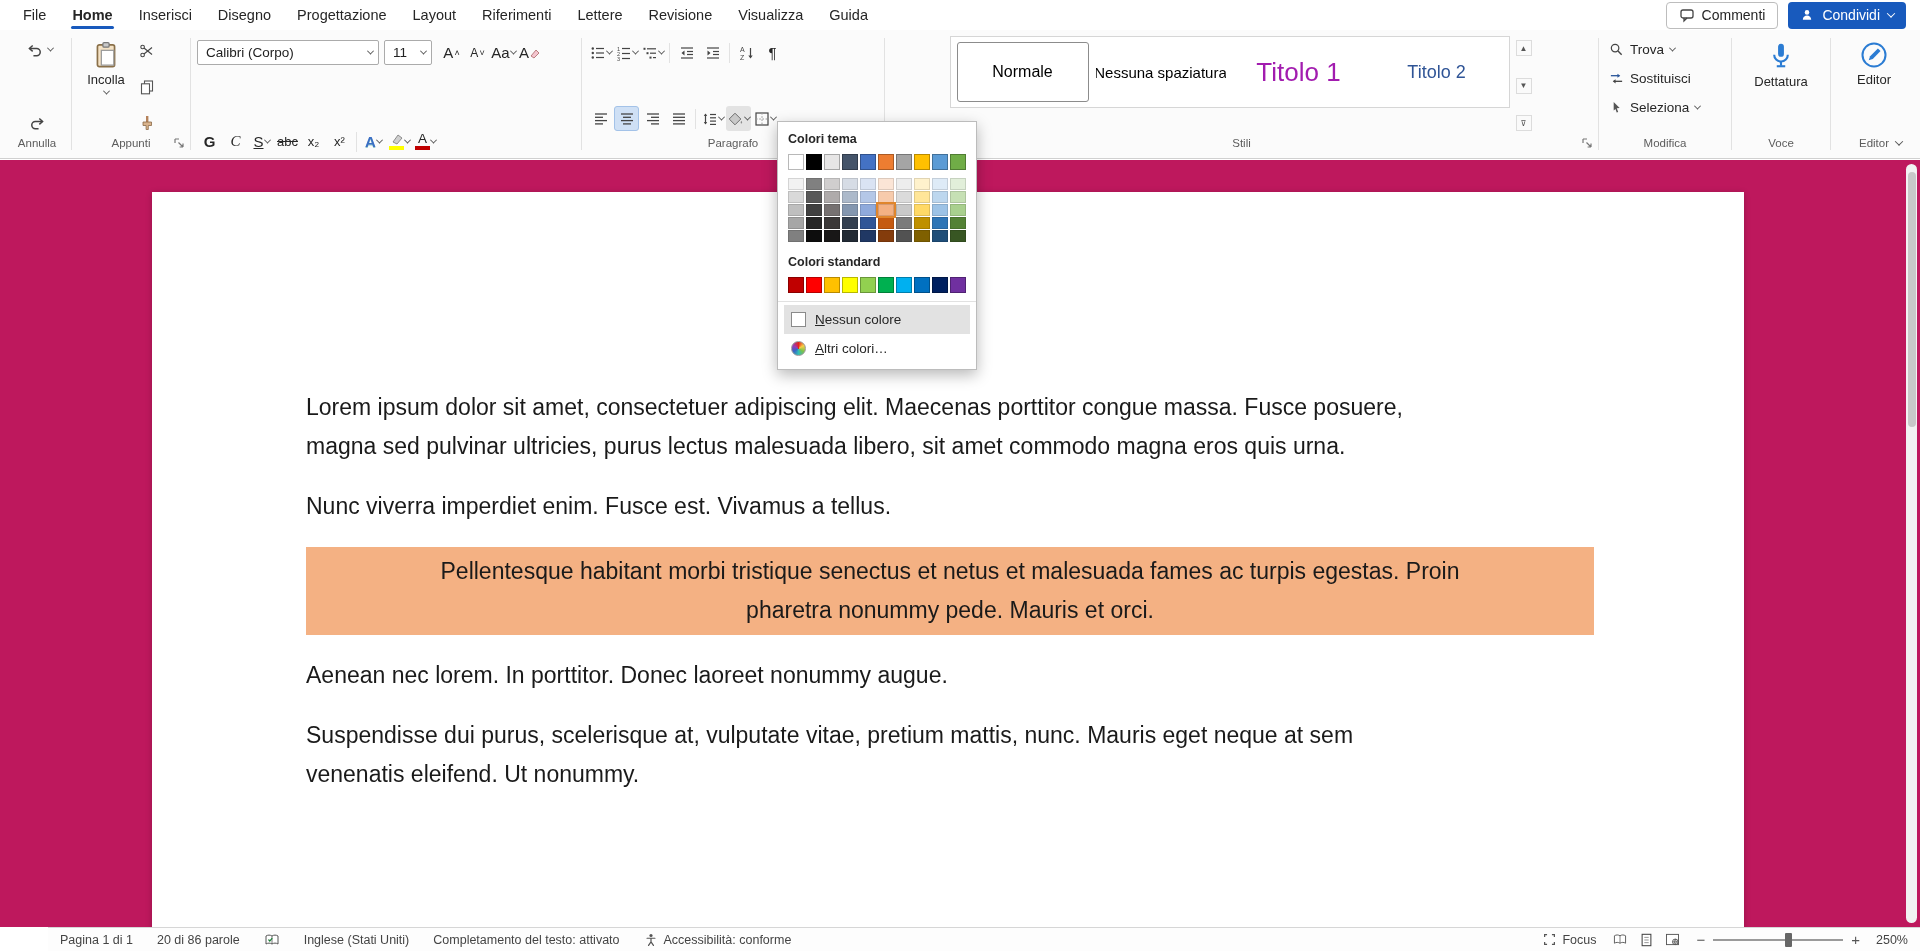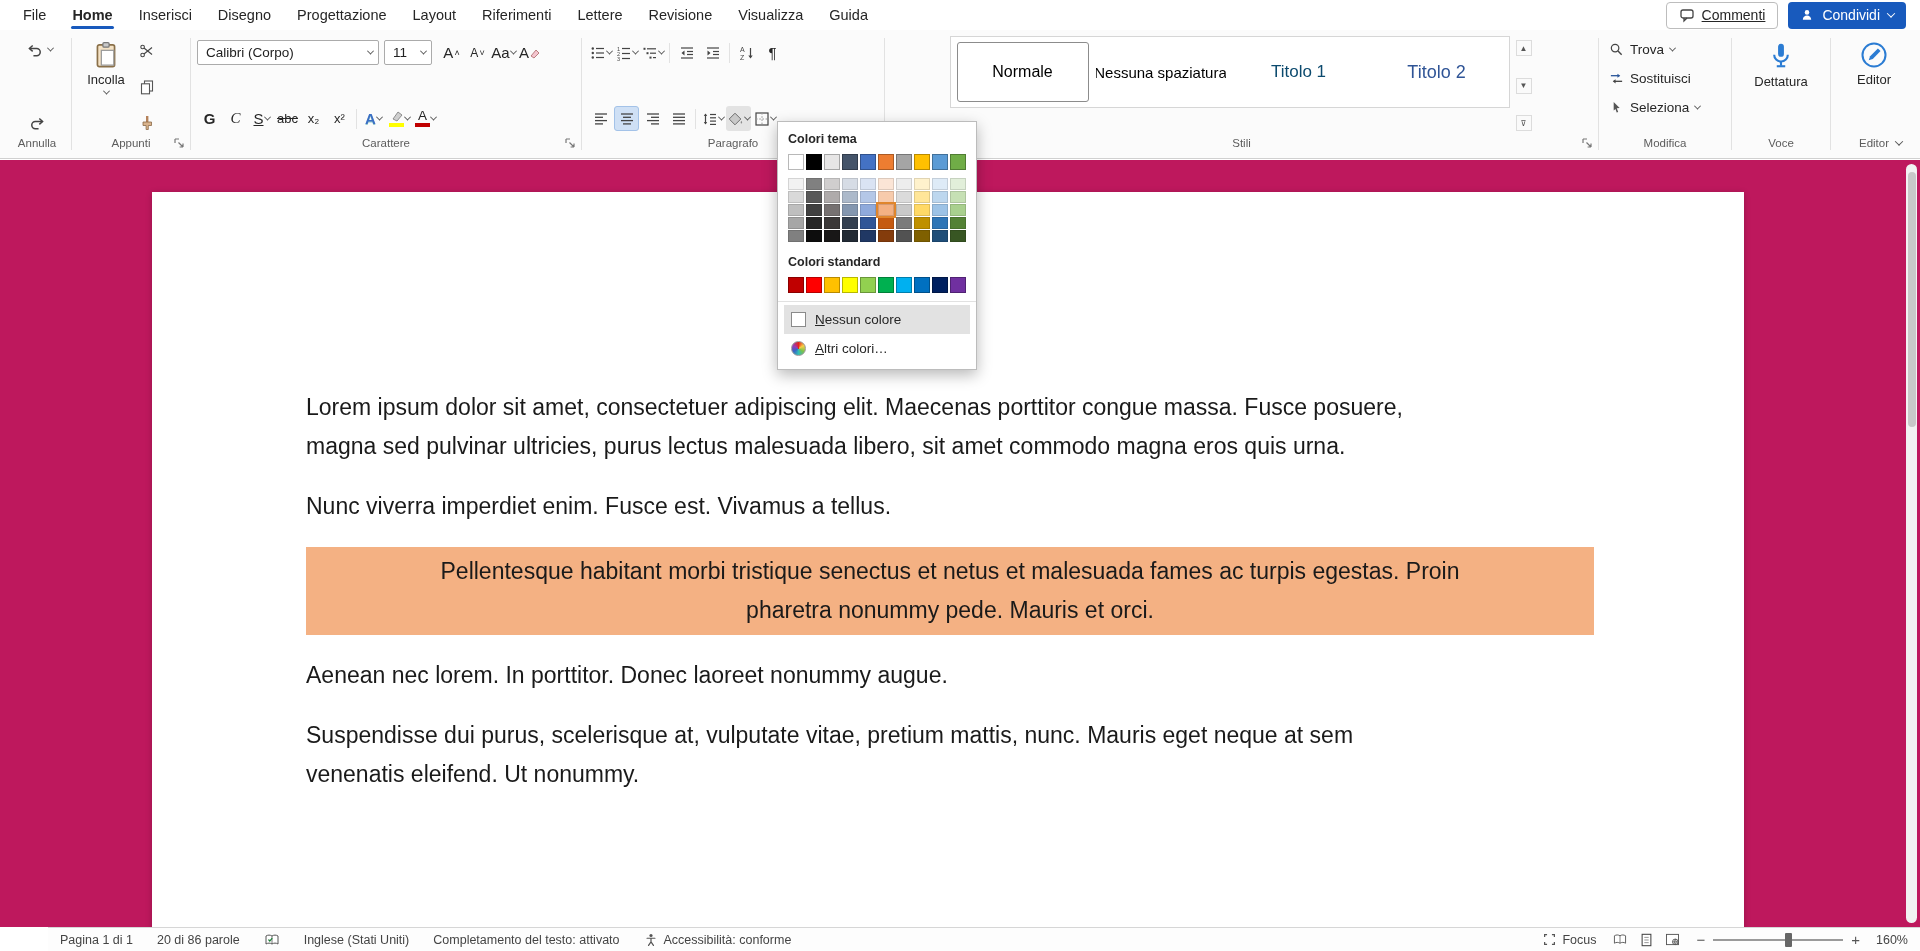--- a/index.html
+++ b/index.html
@@ -5,21 +5,21 @@
   * { box-sizing: border-box; margin: 0; padding: 0; }
   html,body { width:1920px; height:951px; overflow:hidden; font-family:"Liberation Sans","DejaVu Sans",sans-serif; background:#fff; }
 
   
   .titlebar { height:30px; background:#fff; display:flex; align-items:center; padding:0 10px; font-size:14.5px; color:#262626; position:relative; z-index:5; }
   .tabs { display:flex; align-items:center; }
   .tab { padding:5px 13px; cursor:default; position:relative; white-space:nowrap; }
   .tab.active { font-weight:700; }
   .tab.active::after { content:""; position:absolute; left:12px; right:12px; bottom:-1px; height:3px; background:#185abd; border-radius:2px; }
   .titlebar-right { margin-left:auto; display:flex; align-items:center; gap:10px; padding-right:4px; }
-  .btn-comments { display:flex; align-items:center; gap:7px; height:27px; padding:0 12px; border:1px solid #bdbdbd; border-radius:4px; background:#fff; font-size:14px;text-decoration:underline; }
+  .btn-comments { display:flex; align-items:center; gap:7px; height:27px; padding:0 12px; border:1px solid #bdbdbd; border-radius:4px; background:#fff; font-size:14px; }
   .btn-share { display:flex; align-items:center; gap:8px; height:27px; padding:0 12px; border-radius:4px; color:#fff; font-size:14px; }
 
   
   .ribbon { height:129px; background:#fbfbfb; border-bottom:1px solid #d0d0d0; display:flex; padding:3px 6px 0 6px; position:relative; z-index:4; }
   .vsep { width:1px; background:#e2e2e2; margin:5px 3px 8px 3px; }
   .group { display:flex; flex-direction:column; padding:0 3px; }
   .gbody { flex:1; display:flex; align-items:stretch; padding-top:3px; }
   .glabel { height:23px; font-size:11.5px; color:#5c5c5c; text-align:center; line-height:16px; position:relative; }
   .launcher { position:absolute; right:-2px; top:1px; width:14px; height:14px; }
   .rows { display:flex; flex-direction:column; justify-content:space-between; }
@@ -259,26 +259,20 @@
           <div class="sbtn">
             <span class="fx-underbar">
                 <span class="fmt" style="font-size:13.5px; line-height:12px">A</span>
                 <span class="bar" style="background-color: rgb(192, 0, 0);"></span>
               </span>
             <span class="chev sm"></span>
           </div>
         </div>
       </div>
     </div>
-    <div class="glabel"><span>Carattere</span>
-      <svg class="launcher" viewBox="0 0 14 14">
-          <path d="M3 3 h4 M3 3 v4" stroke="#777" stroke-width="1.2" fill="none"></path>
-          <path d="M6.5 6.5 L11 11 M11 11 v-3.4 M11 11 h-3.4" stroke="#777" stroke-width="1.2" fill="none"></path>
-        </svg>
-    </div>
   </div>
 
   <div class="vsep"></div>
 
   <div class="group" style="width:296px">
     <div class="gbody">
       <div class="rows" style="width:100%">
         <div class="rrow">
           <div class="sbtn">
             <svg class="ic" width="16" height="16" viewBox="0 0 16 16">
@@ -417,21 +411,21 @@
   <div class="group" style="flex:1">
     <div class="gbody" style="justify-content:center; gap:4px">
       <div class="style-gallery">
         <div class="style-card selected">
             <span style="font-size:16px">Normale</span>
           </div>
         <div class="style-card">
             <span style="font-size:15px">Nessuna spaziatura</span>
           </div>
         <div class="style-card">
-            <span style="font-size: 17px; color: #0c4a6e;">Titolo 1</span>
+            <span style="font-size: 26px; color: #a21caf;">Titolo 1</span>
           </div>
         <div class="style-card">
             <span style="font-size: 18px; color: rgb(47, 84, 150);">Titolo 2</span>
           </div>
       </div>
       <div class="gallery-arrows">
         <div class="ar">▲</div>
         <div class="ar">▼</div>
         <div class="ar">⊽</div>
       </div>
@@ -675,15 +669,15 @@
           </svg>
       </span>
     </span>
     <span class="zoomwrap">
       <span style="font-size:15px; color:#555">−</span>
       <span class="ztrack">
           <span class="zthumb"></span>
         </span>
       <span style="font-size:15px; color:#555">+</span>
     </span>
-    <span class="sitem">160%</span>
+    <span class="sitem">250%</span>
   </div>
 </div>
 
 </body></html>

